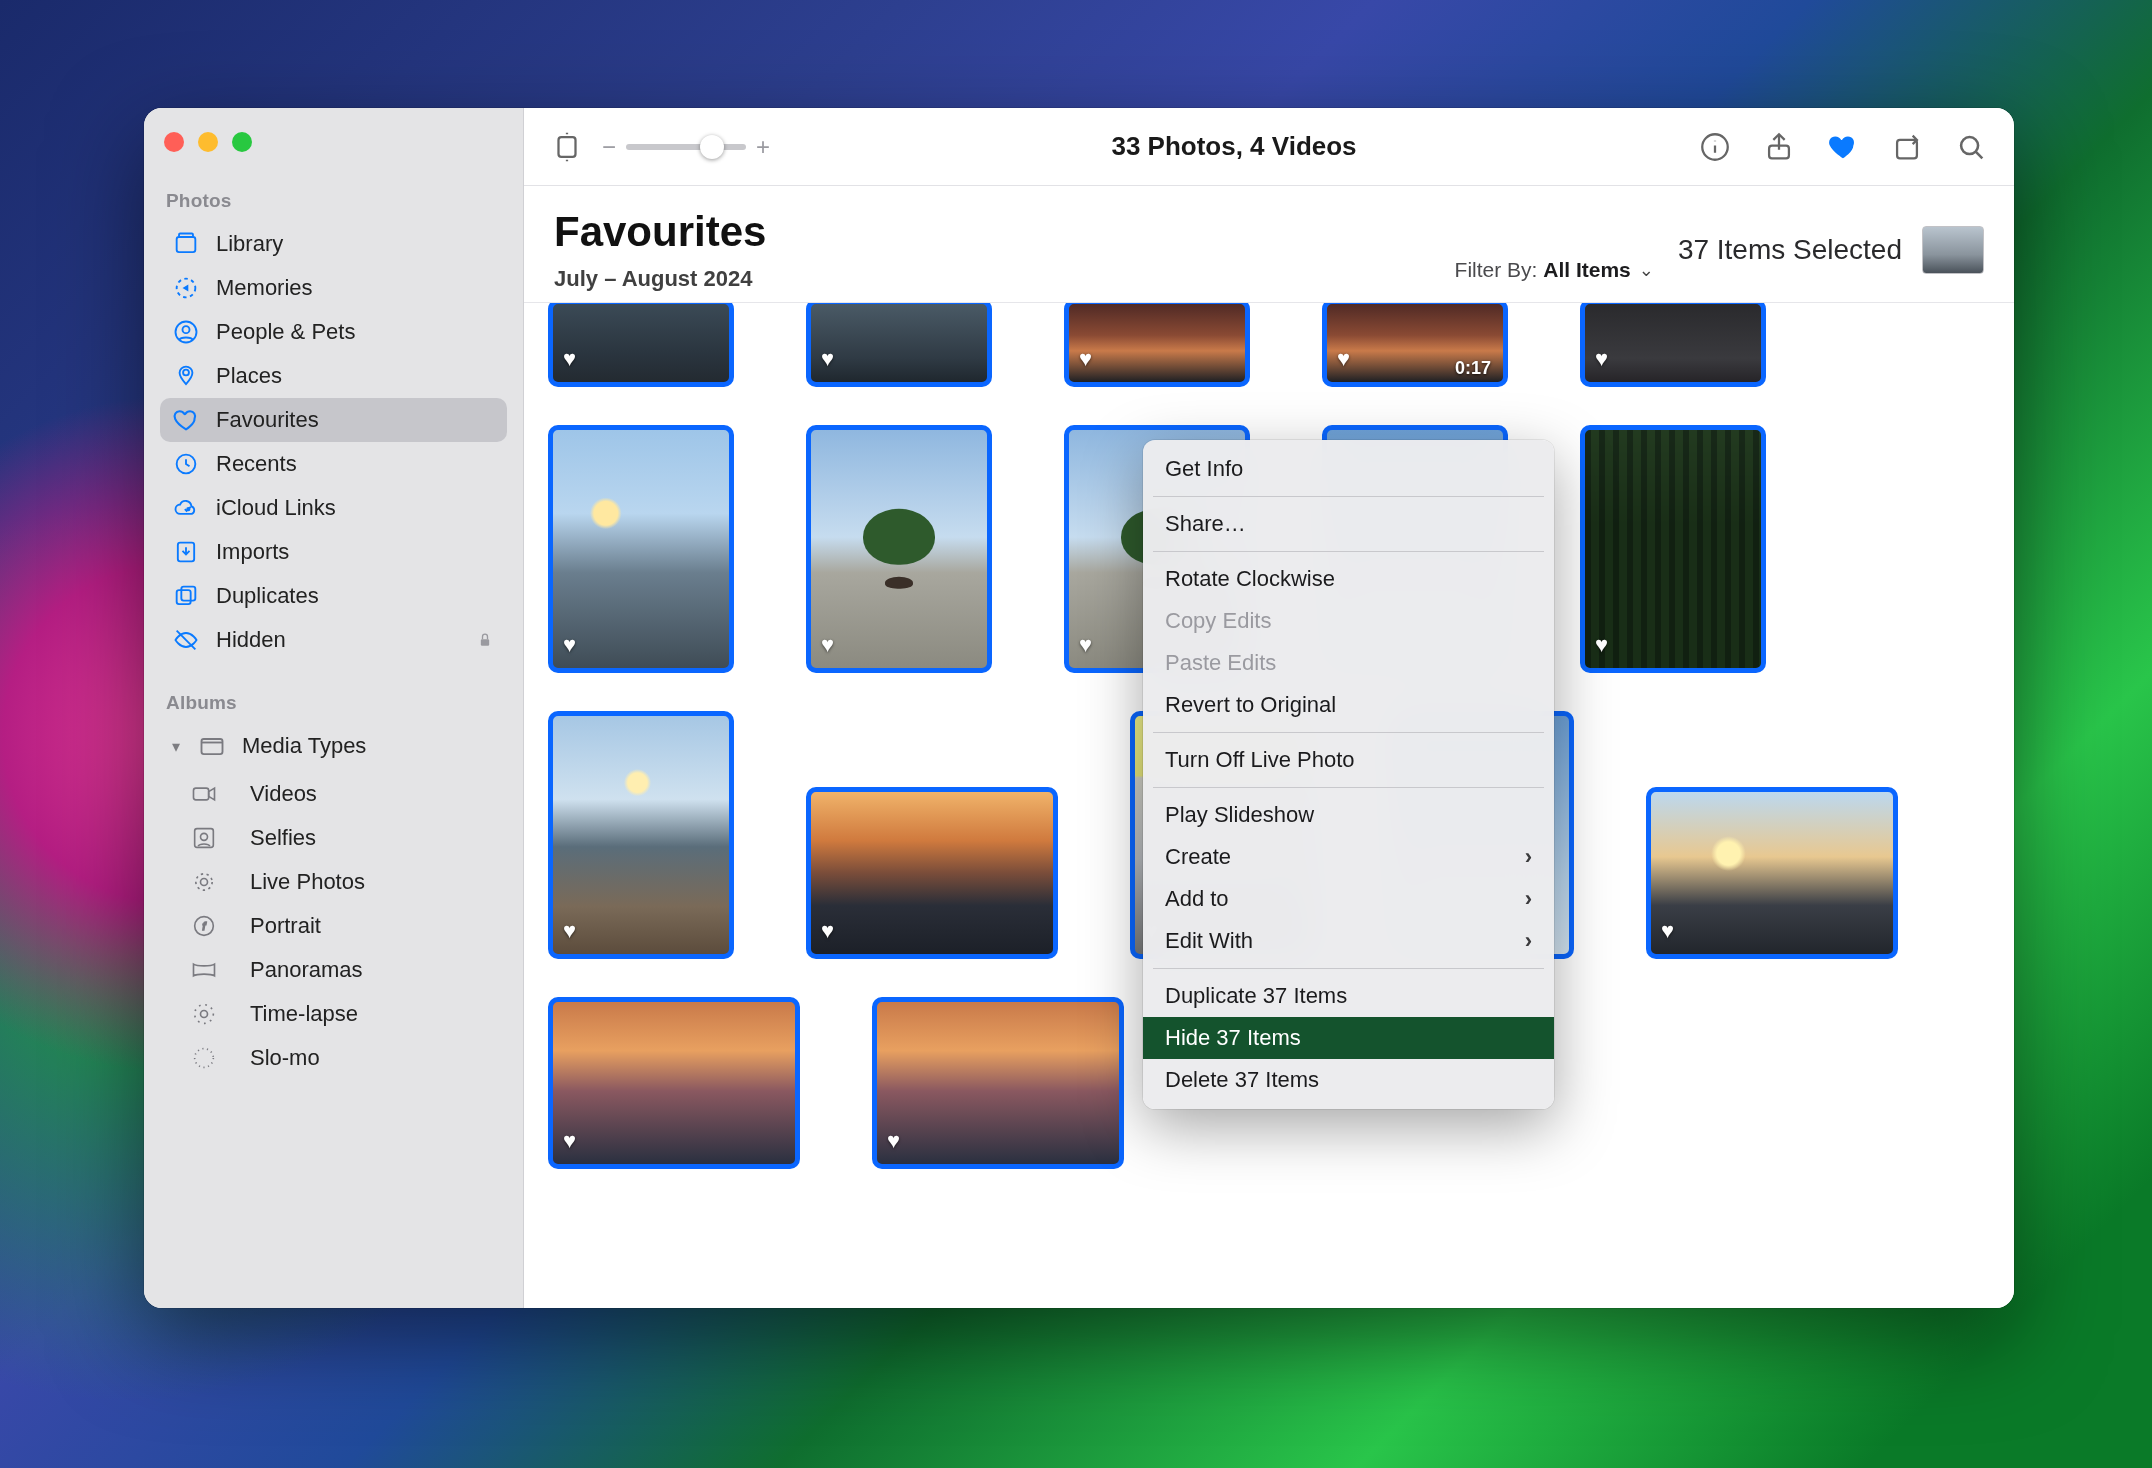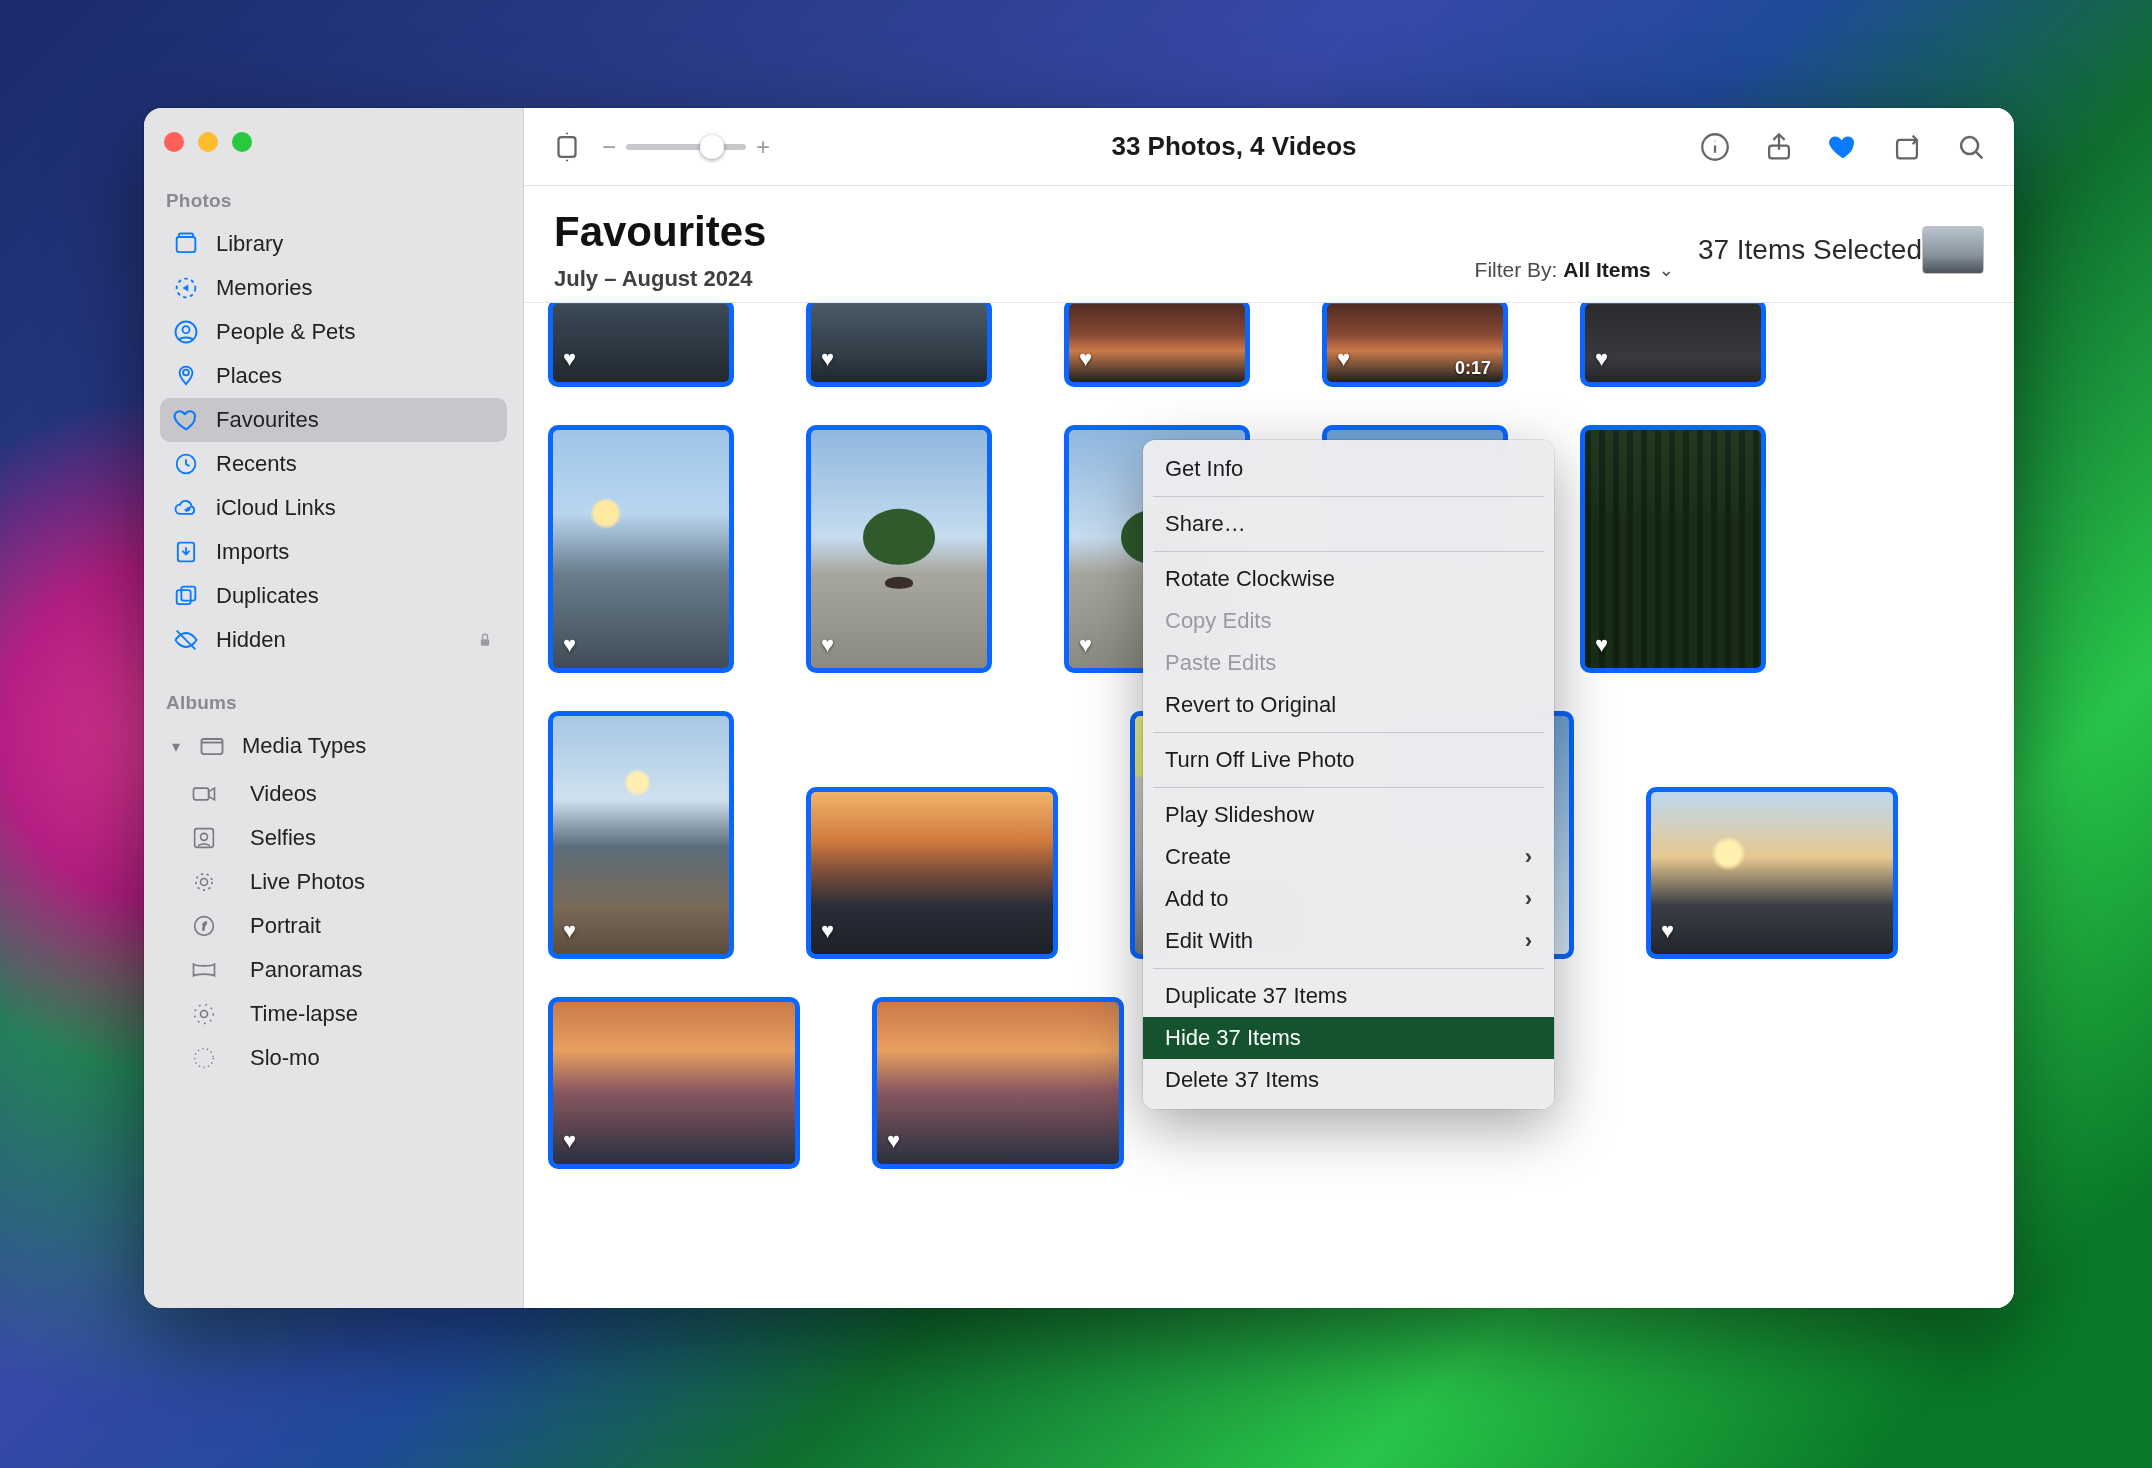--- a/index.html
+++ b/index.html
@@ -375,21 +375,21 @@
           <div class="hd-title">Favourites</div>
           <div style="display:flex; justify-content:space-between; align-items:flex-end;">
             <div class="hd-sub">July – August 2024</div>
             <div class="filter-row">
               <span class="filter-label"><span>Filter By:</span> <span class="bold">All Items</span></span>
               <span style="font-size:18px; color:#444;">⌄</span>
             </div>
           </div>
         </div>
         <div style="display:flex; flex-direction:column; align-items:flex-end; gap:18px;">
-          <div style="display:flex; align-items:center; ">
+          <div style="display:flex; align-items:center; gap:20px;">
             <div class="hd-sel">37 Items Selected</div>
             <div class="hd-thumb"></div>
           </div>
         </div>
       </div>
 
       <div class="grid-wrap">
         <div class="grid" id="grid">
             <div class="row" style="margin-top: -4px;">
               <div class="cell half t-pier">

